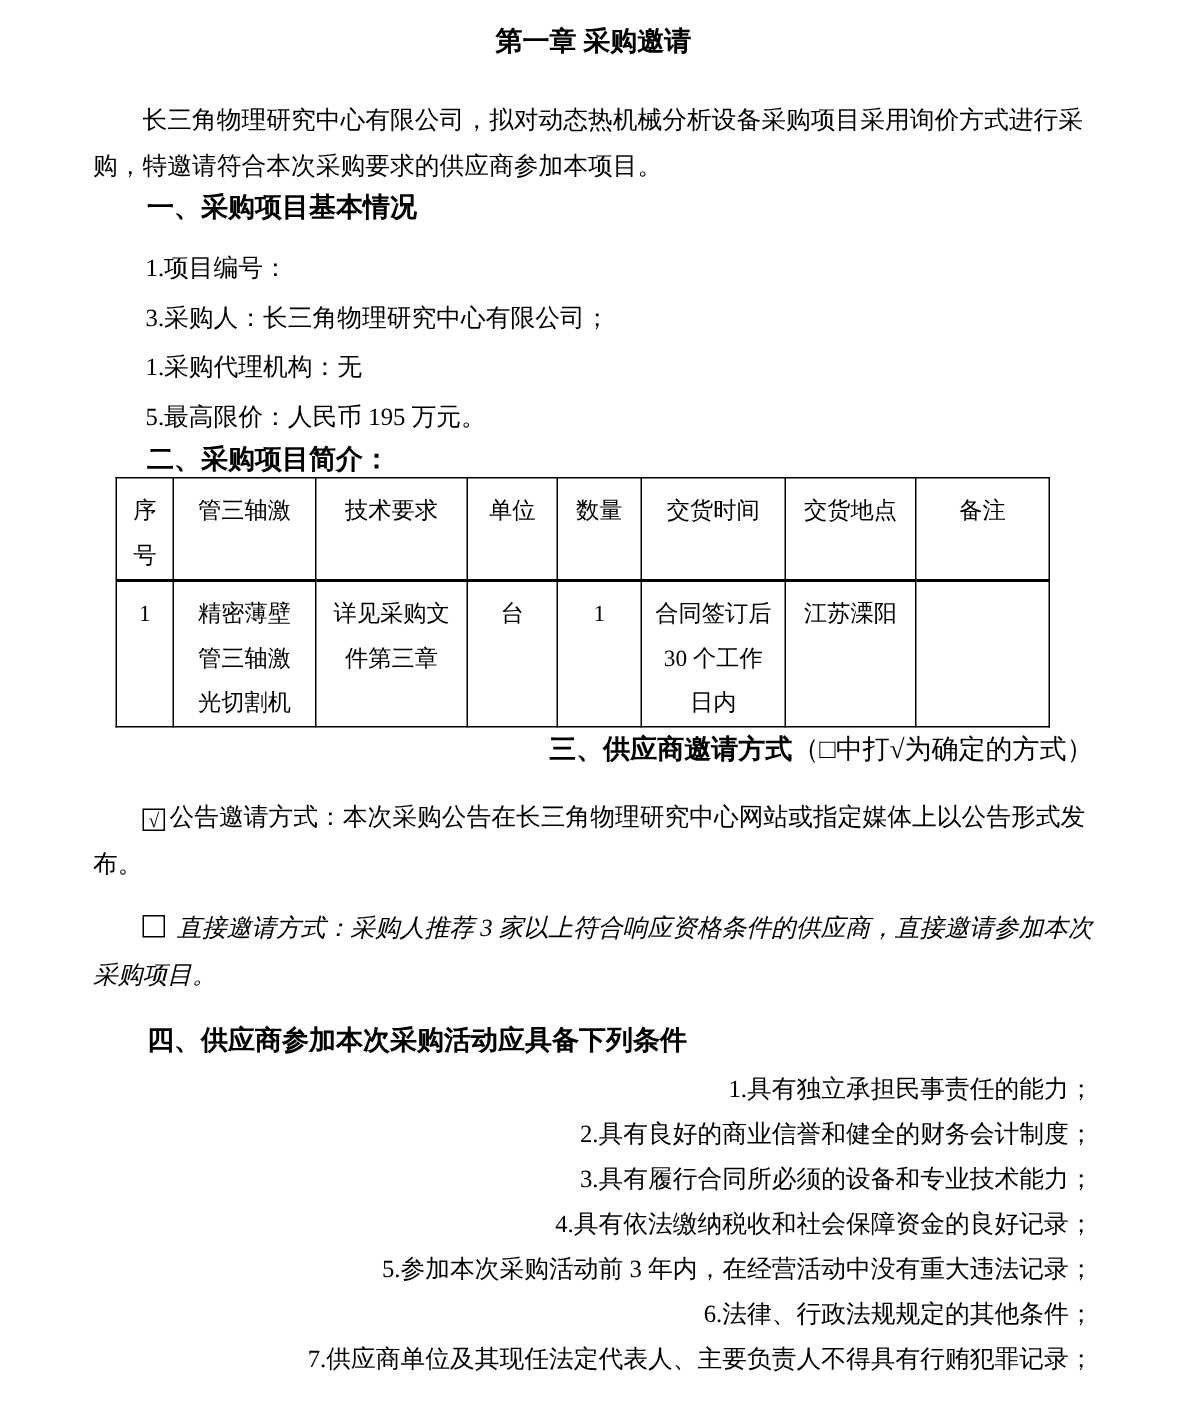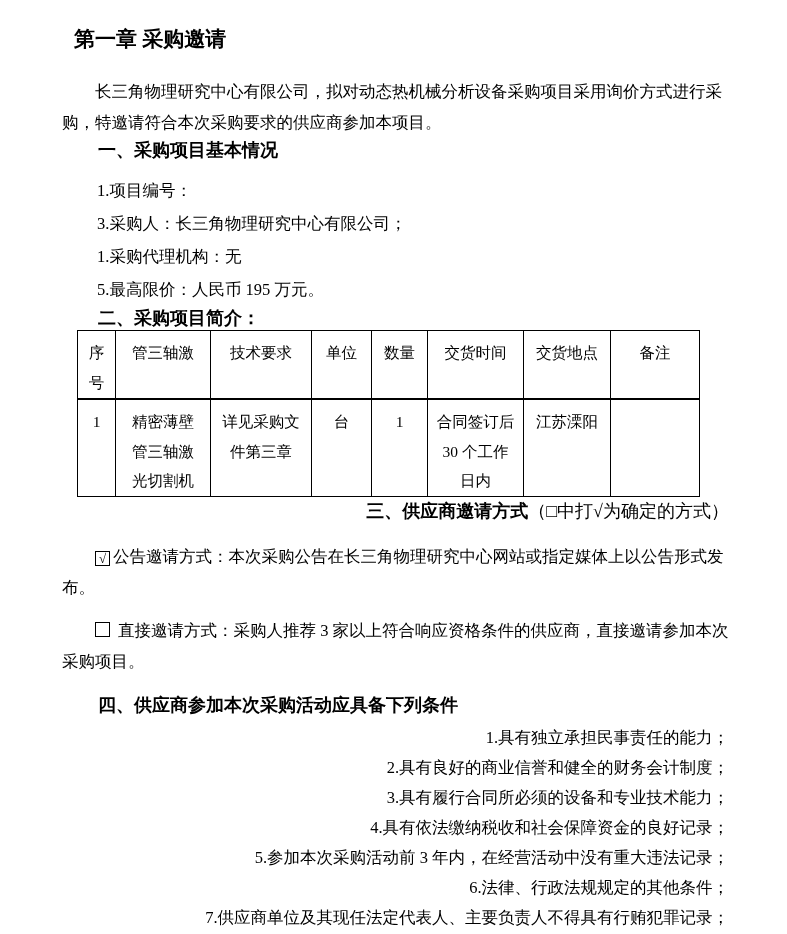--- a/index.html
+++ b/index.html
@@ -7,24 +7,25 @@
     width: 787px; height: 934px;
     background: #ffffff;
     color: #000000;
     font-family: "Liberation Serif", "DejaVu Serif", serif;
     font-size: 16.5px;
     overflow: hidden;
   }
   .page { padding: 12px 58px 0 62px; }
 
   .doc-title {
-    font-size: 21px;
+    font-size: 18px;
     font-weight: bold;
+    text-align: center;
     line-height: 30px;
-    margin: 12px;
+    margin: 0;
     font-family: "Liberation Serif", "DejaVu Serif", serif;
   }
 
   .intro {
     margin: 22px 0 0 0;
     line-height: 31px;
     text-indent: 2em;
     white-space: pre-line;
     text-align: justify;
   }
@@ -65,21 +66,21 @@
   .summary-table thead th { height: 60px; padding-top: 7px; border-bottom: 2.5px solid #000; }
   .summary-table tbody td { height: 89px; padding-top: 7px; }
 
   .option {
     margin: 0; line-height: 31px;
     text-indent: 2em;
     white-space: normal;
   }
   .option .opt-text { white-space: pre-line; }
   .opt1 { margin-top: 18px; }
-  .opt2 { margin-top: 12px; }
+  .opt2 { margin-top: 12px; font-style: italic; }
 
   .cbox {
     display: inline-block;
     width: 13px; height: 13px;
     border: 1.5px solid #000;
     line-height: 13px;
     text-align: center;
     font-size: 13px;
     vertical-align: -1px;
     margin-right: 3px;

